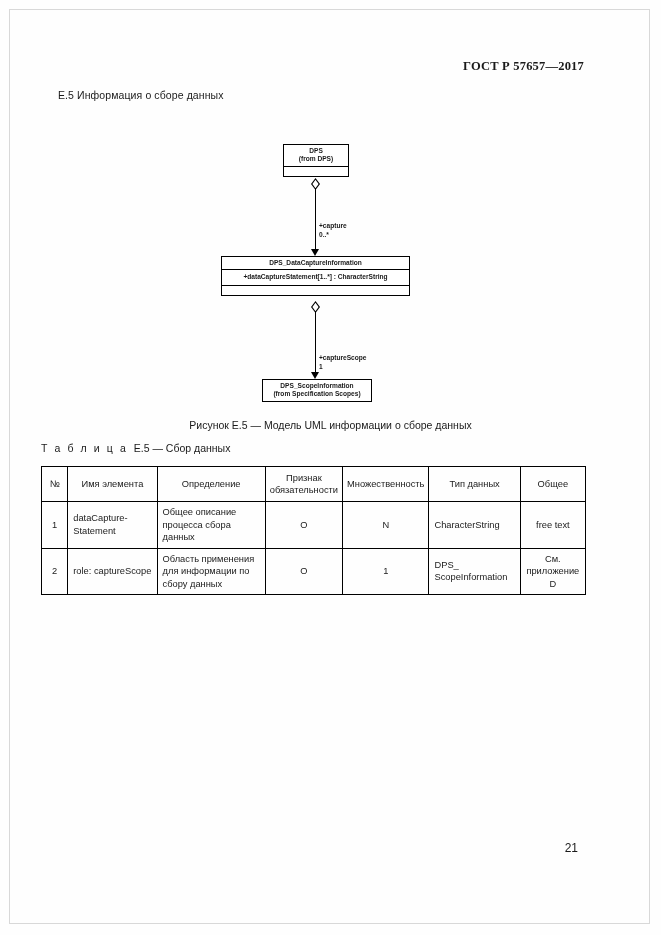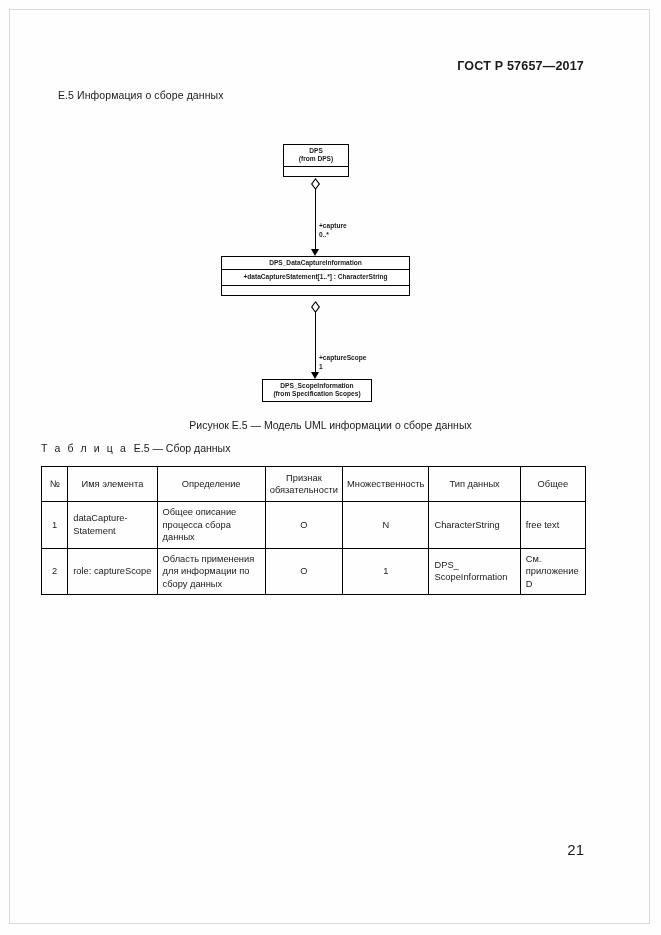--- a/index.html
+++ b/index.html
@@ -34,20 +34,21 @@
 
   
   .doc-header {
     position: absolute;
     right: 77px;
     top: 59px;
     font-size: 12.5px;
     font-weight: bold;
     letter-spacing: 0.2px;
     white-space: nowrap;
+    font-family: Liberation Serif, serif;
   }
 
   
   .section-title {
     position: absolute;
     left: 58px;
     top: 89px;
     font-size: 10.5px;
     font-weight: normal;
     letter-spacing: 0.1px;
@@ -204,37 +205,37 @@
     font-weight: normal;
     text-align: center;
     height: 28px;
     padding: 3px 4px;
   }
   table.data td {
     height: 32px;
   }
   td.c-num, td.c-obl, td.c-mult { text-align: center; }
   td.c-name, td.c-def, td.c-type { text-align: left; }
-  td.c-dom { }
+  td.c-dom { text-align: center; }
 
   
   col.w-num   { width: 30px; }
   col.w-name  { width: 100px; }
   col.w-def   { width: 129px; }
   col.w-obl   { width: 70px; }
   col.w-mult  { width: 55px; }
   col.w-type  { width: 95px; }
   col.w-dom   { width: 66px; }
 
   
   .page-number {
     position: absolute;
-    right: 77px;
+    right: 83px;
     top: 841px;
-    font-size: 15px;
+    font-size: 12px;
   }
 </style>
 </head>
 <body>
 
 <div class="page">
   <div class="scan-frame"></div>
 
   <div class="doc-header">ГОСТ Р 57657—2017</div>
 

